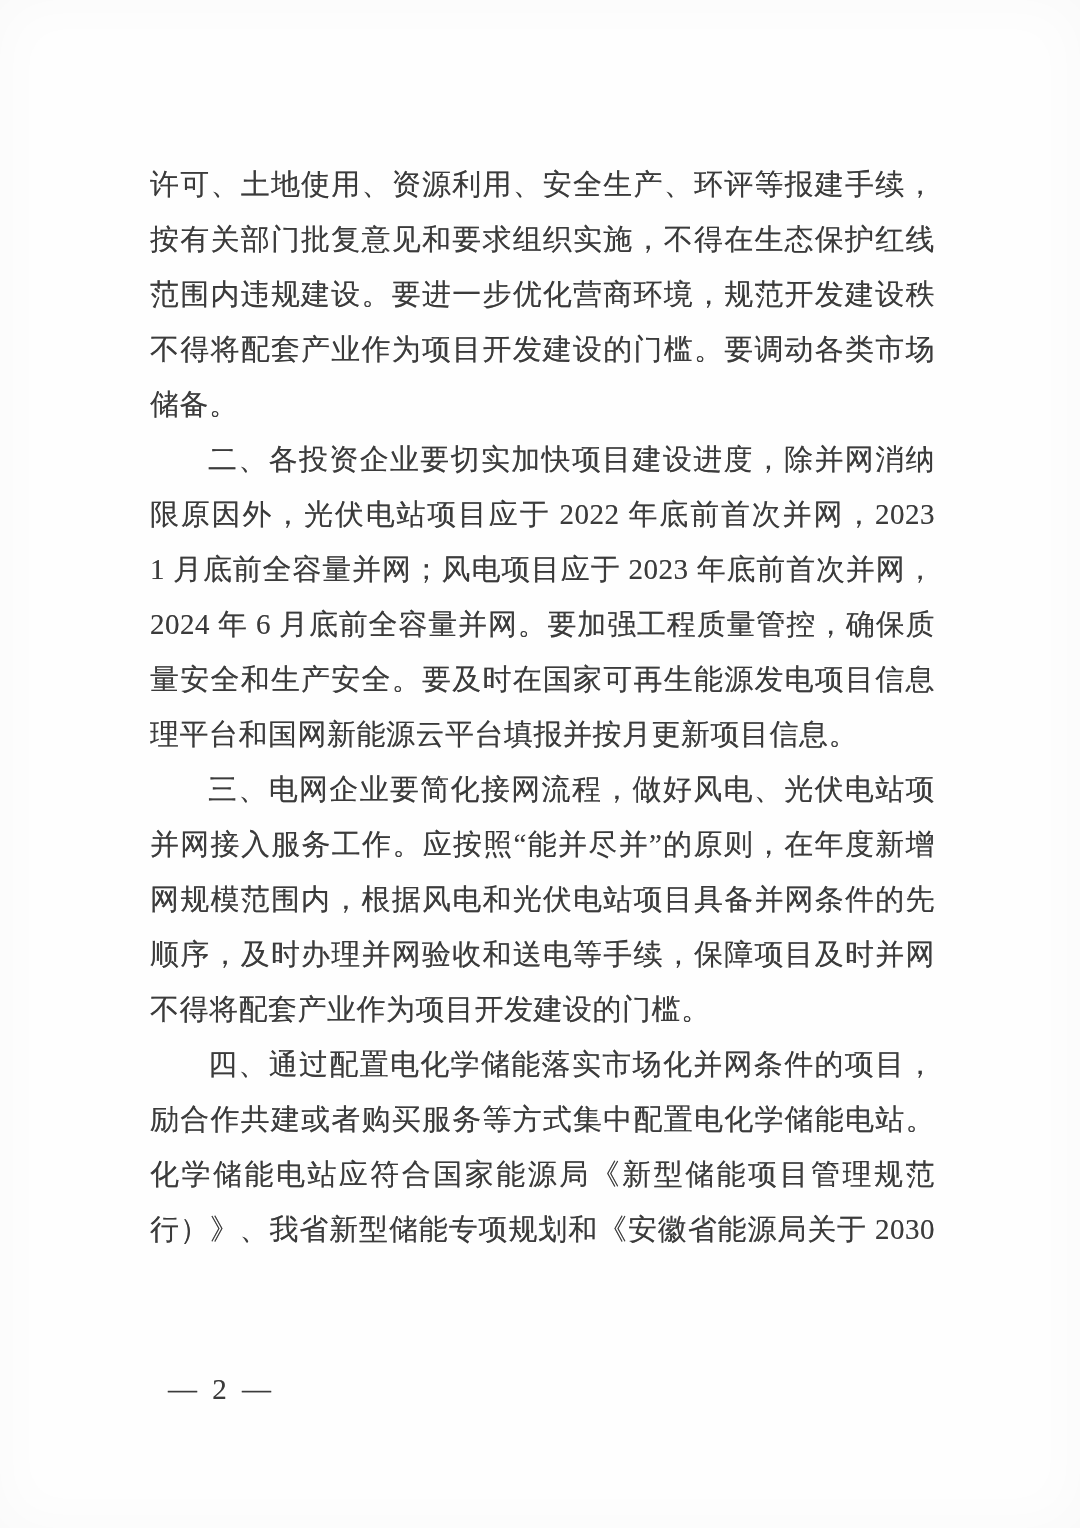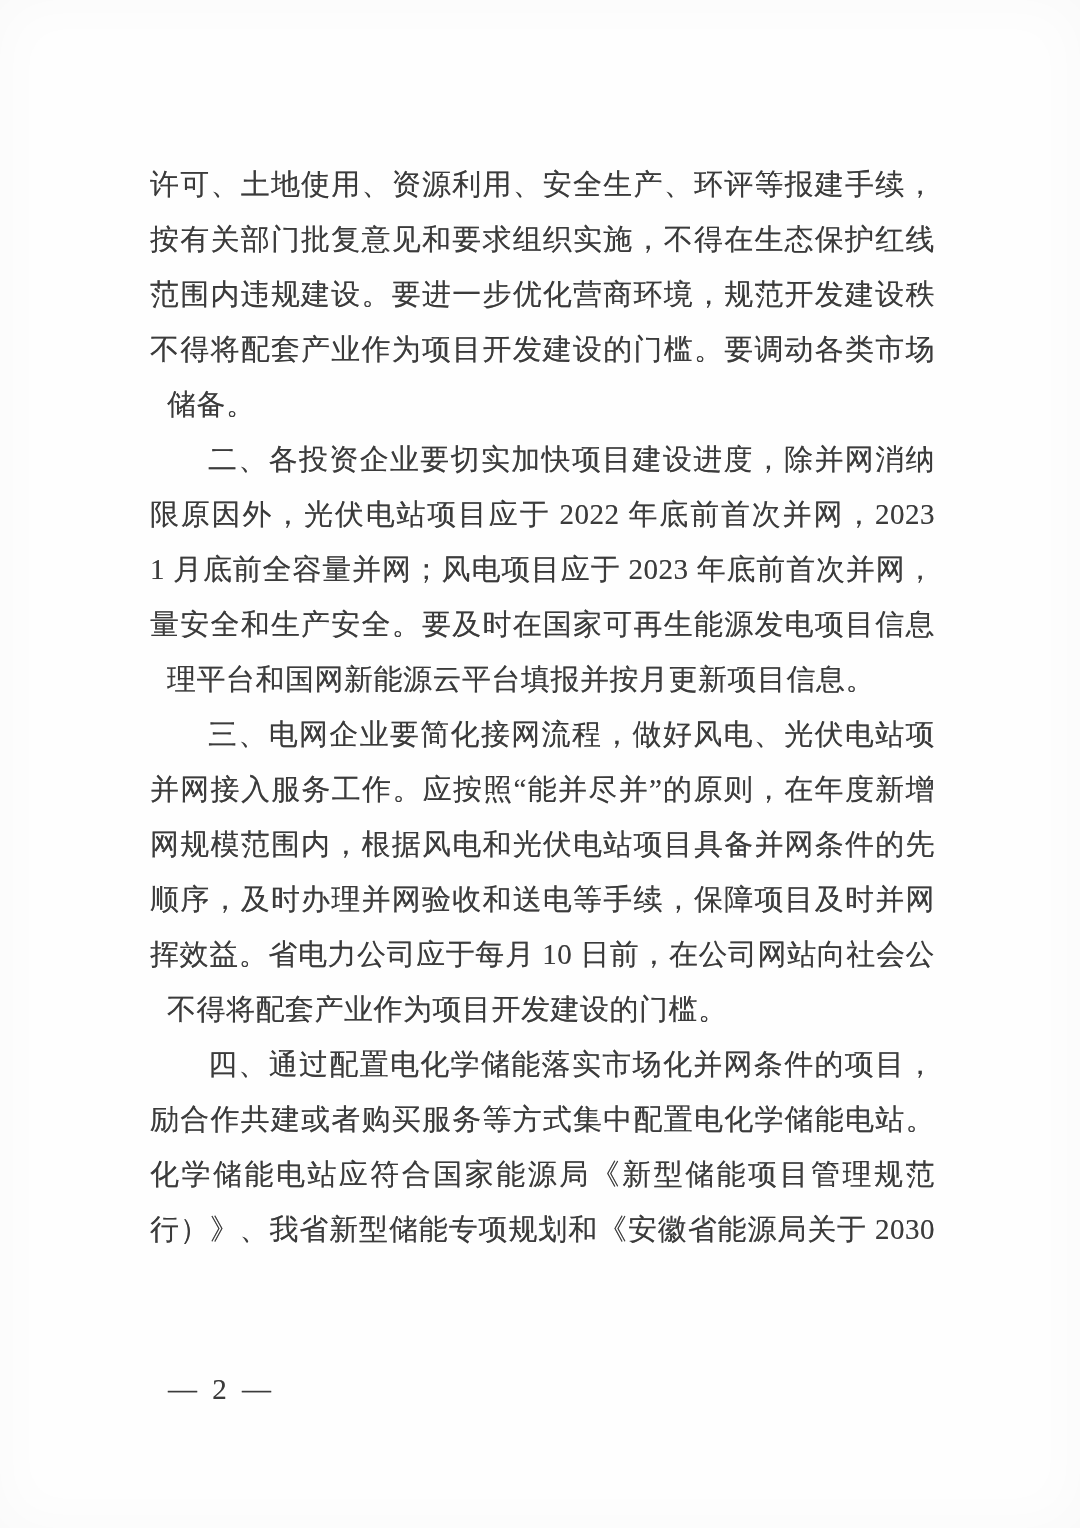--- a/index.html
+++ b/index.html
@@ -33,21 +33,20 @@
     text-align-last: justify;
     text-shadow: 0 0 0.6px rgba(60,60,60,0.55);
     white-space: normal;
   }
   .line.indent {
     text-indent: 58px;
   }
   .line.short {
     text-align: right;
     text-align-last: left;
-    margin-left: 17px;
   }
   .page-footer {
     position: absolute;
     left: 168px;
     top: 1372px;
     height: 34px;
     line-height: 34px;
     font-size: 29px;
     letter-spacing: 4px;
     color: #3b3b3b;
@@ -66,30 +65,30 @@
       <div class="line">按有关部门批复意见和要求组织实施，不得在生态保护红线等</div>
       <div class="line">范围内违规建设。要进一步优化营商环境，规范开发建设秩序，</div>
       <div class="line">不得将配套产业作为项目开发建设的门槛。要调动各类市场主</div>
       <div class="line short">储备。</div>
     </div>
 
     <div>
       <div class="line indent">二、各投资企业要切实加快项目建设进度，除并网消纳受</div>
       <div class="line">限原因外，光伏电站项目应于 2022 年底前首次并网，2023 年</div>
       <div class="line">1 月底前全容量并网；风电项目应于 2023 年底前首次并网，</div>
+      <div class="line">2024 年 6 月底前全容量并网。要加强工程质量管控，确保质</div>
       <div class="line">量安全和生产安全。要及时在国家可再生能源发电项目信息管</div>
       <div class="line short">理平台和国网新能源云平台填报并按月更新项目信息。</div>
     </div>
 
     <div>
       <div class="line indent">三、电网企业要简化接网流程，做好风电、光伏电站项目</div>
       <div class="line">并网接入服务工作。应按照“能并尽并”的原则，在年度新增并</div>
       <div class="line">网规模范围内，根据风电和光伏电站项目具备并网条件的先后</div>
       <div class="line">顺序，及时办理并网验收和送电等手续，保障项目及时并网发</div>
-      <div class="line">挥效益。省电力公司应于每月 10 日前，在公司网站向社会公</div>
       <div class="line short">不得将配套产业作为项目开发建设的门槛。</div>
     </div>
 
     <div>
       <div class="line indent">四、通过配置电化学储能落实市场化并网条件的项目，鼓</div>
       <div class="line">励合作共建或者购买服务等方式集中配置电化学储能电站。电</div>
       <div class="line">化学储能电站应符合国家能源局《新型储能项目管理规范（暂</div>
       <div class="line">行）》、我省新型储能专项规划和《安徽省能源局关于 2030</div>
     </div>
 

